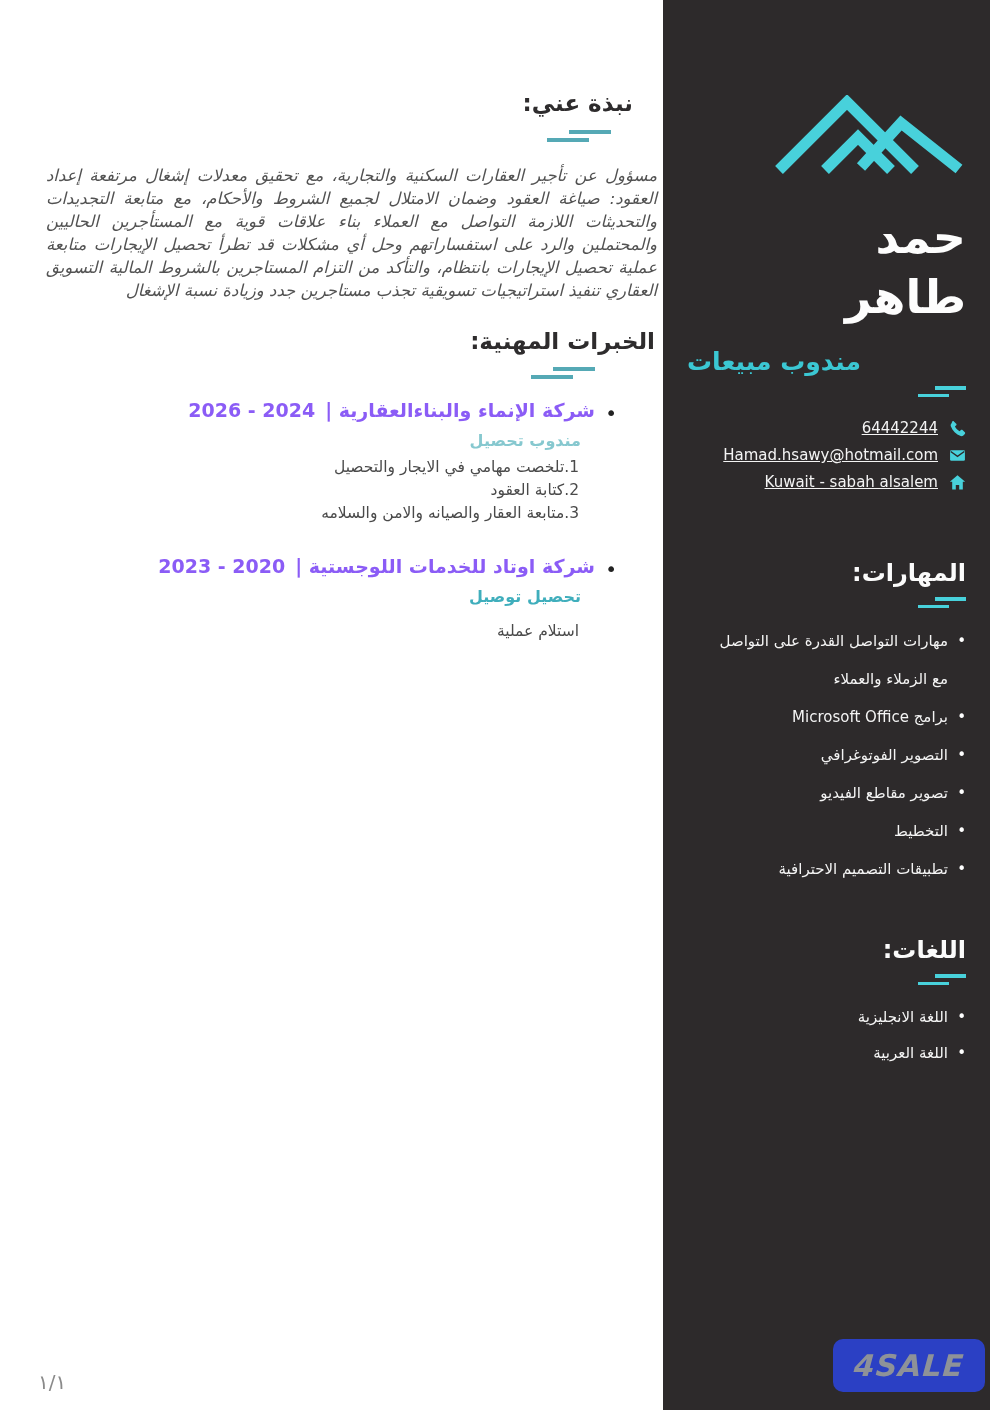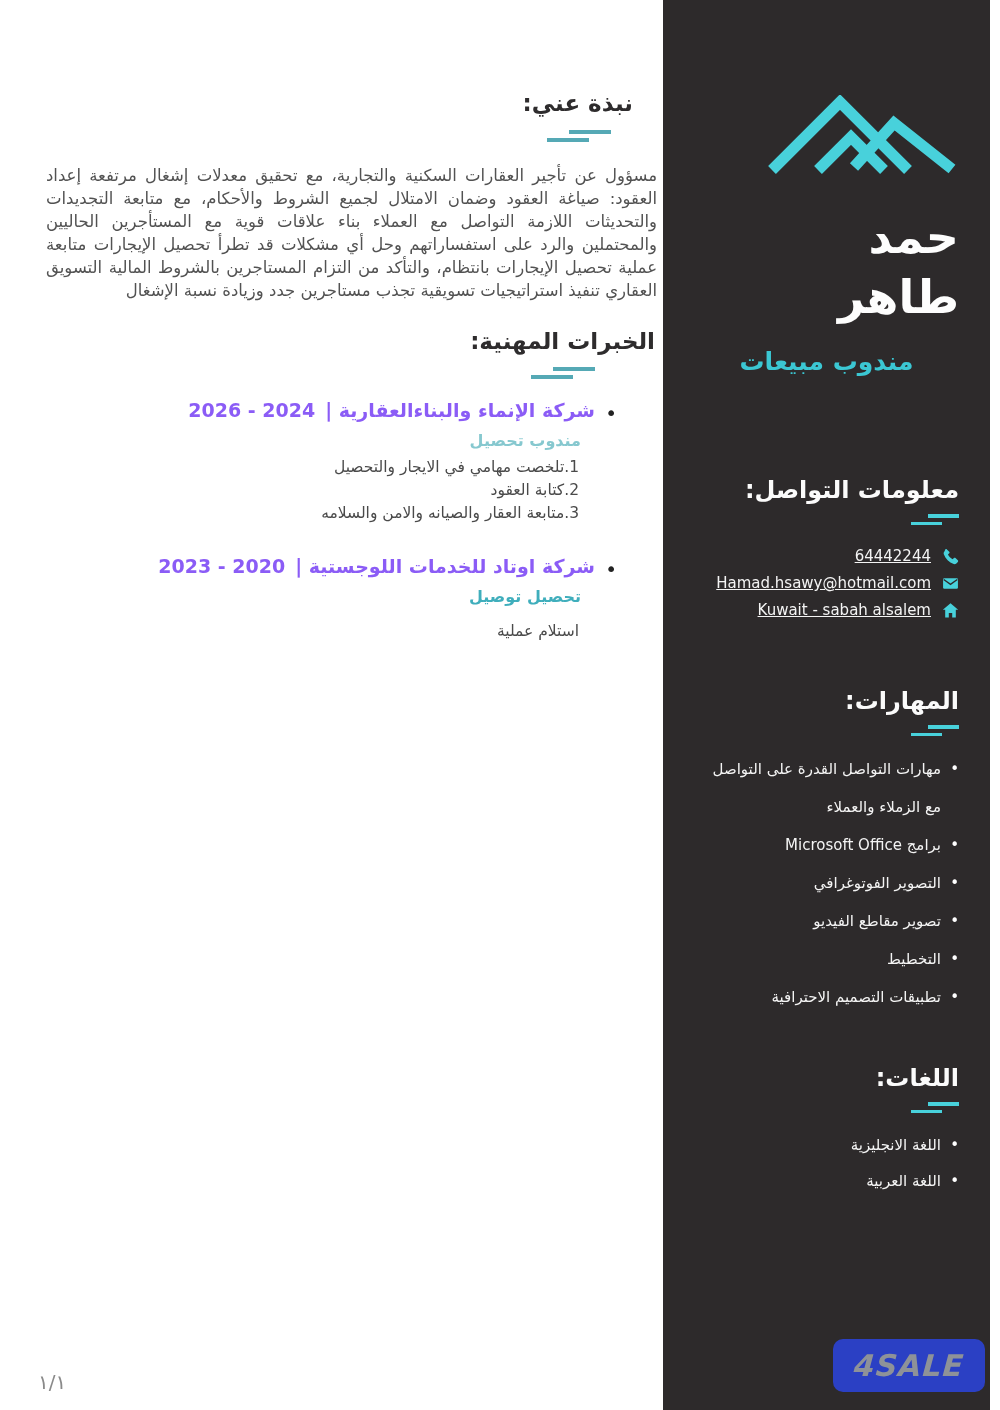--- a/index.html
+++ b/index.html
@@ -21,43 +21,43 @@
 
   
   .content{position:absolute;left:0;top:0;width:663px;height:100%;direction:rtl;padding-top:90px;}
   .main-heading{font-size:23px;font-weight:bold;color:var(--text-dark);}
   .about-heading{margin-right:30px;}
   .deco{display:block;position:relative;height:12px;width:64px;}
   .deco .bar{position:absolute;height:4px;width:42px;background:var(--accent-muted);display:block;}
   .deco .bar-top{right:0;top:0;}
   .deco .bar-bottom{left:0;bottom:0;}
   .about-deco{margin:14px 52px 0 0;}
-  .about-body{margin:22px 6px 0 46px;font-size:16.5px;line-height:23px;color:var(--text-gray);text-align:justify;}
+  .about-body{margin:22px 6px 0 46px;font-size:16.5px;line-height:23px;color:var(--text-gray);text-align:justify;font-style:italic;}
   .exp-heading{margin:26px 8px 0 0;}
   .exp-deco{margin:13px 68px 0 0;}
   .exp-list{list-style:none;margin:20px 46px 0 0;}
   .exp-item{position:relative;padding-right:22px;margin-top:30px;}
   .exp-item:first-child{margin-top:18px;}
   .exp-bullet{position:absolute;right:0;top:2px;font-size:20px;color:#222;}
   .exp-title{font-size:19px;font-weight:bold;color:#8b5cf6;}
   .exp-period{margin-right:10px;}
   .exp-role{margin:10px 14px 0 0;font-size:16px;font-weight:600;}
   .exp-role-0{color:var(--role-light);}
   .exp-role-1{color:var(--role-dark);}
   .exp-details{list-style:none;margin:6px 16px 0 0;}
   .exp-details li{font-size:15.5px;line-height:23px;color:#4A4A4A;}
   .exp-details.single li{margin-top:14px;}
   .page-number{position:absolute;left:38px;bottom:16px;font-size:20px;color:#8A8A8A;direction:rtl;}
 
   
-  .sidebar{position:absolute;left:663px;top:0;bottom:0;width:327px;background:var(--sidebar-bg);direction:rtl;padding:0 31px;color:#F2F2F2;}
+  .sidebar{position:absolute;left:663px;top:0;bottom:0;width:327px;background:var(--sidebar-bg);direction:rtl;padding:0 24px;color:#F2F2F2;}
   .logo-wrap{padding-top:95px;display:flex;justify-content:flex-start;}
   .logo-wrap svg{display:block;margin-right:2px;}
   .person-name{margin-top:32px;text-align:right;font-size:46px;line-height:60px;font-weight:bold;color:#FDFDFD;}
-  .job-title{margin-top:20px;text-align:center;font-size:25px;font-weight:bold;color:var(--accent-strong);}
+  .job-title{margin-top:20px;text-align:left;font-size:25px;font-weight:bold;color:var(--accent-strong);}
   .side-heading{font-size:24px;font-weight:bold;color:#FBFBFB;}
   .contact-heading{margin-top:100px;}
   .side-deco{margin:10px 0 0 0;width:48px;height:11px;}
   .side-deco .bar{width:31px;height:3.5px;background:var(--accent);}
   .contact-rows{margin-top:22px;}
   .contact-row{display:flex;align-items:center;justify-content:flex-start;gap:11px;margin-top:9px;font-size:15px;color:#F4F4F4;text-decoration:underline;}
   .contact-row .cicon{flex:0 0 auto;width:17px;height:17px;display:flex;align-items:center;justify-content:center;}
   .skills-heading{margin-top:68px;}
   .side-list{list-style:none;margin-top:14px;}
   .side-list li{position:relative;padding-right:18px;font-size:15px;line-height:38px;color:#F4F4F4;text-align:right;}
@@ -131,21 +131,20 @@
       </svg>
     </div>
 
     <h1 class="person-name">
       <span>حمد</span><br>
       <span>طاهر</span>
     </h1>
 
     <div class="job-title">مندوب مبيعات</div>
 
-    <h2 class="side-heading contact-heading">معلومات التواصل:</h2>
     <span class="deco side-deco">
         <i class="bar bar-top"></i>
         <i class="bar bar-bottom"></i>
       </span>
 
     <div class="contact-rows">
       <div class="contact-row">
         <span class="cicon">
           <svg width="17" height="17" viewBox="0 0 16 16" fill="var(--accent)">
             <path d="M3.1 1.3c.4-.4 1.1-.4 1.5 0l2.2 2.2c.4.4.4 1.1 0 1.5L5.6 6.2c1 1.9 2.5 3.4 4.4 4.4l1.2-1.2c.4-.4 1.1-.4 1.5 0l2.2 2.2c.4.4.4 1.1 0 1.5l-1.4 1.4c-.6.6-1.6.9-2.5.6-4.3-1.6-7.7-5-9.3-9.3-.3-.9-.1-1.9.6-2.5z"></path>

